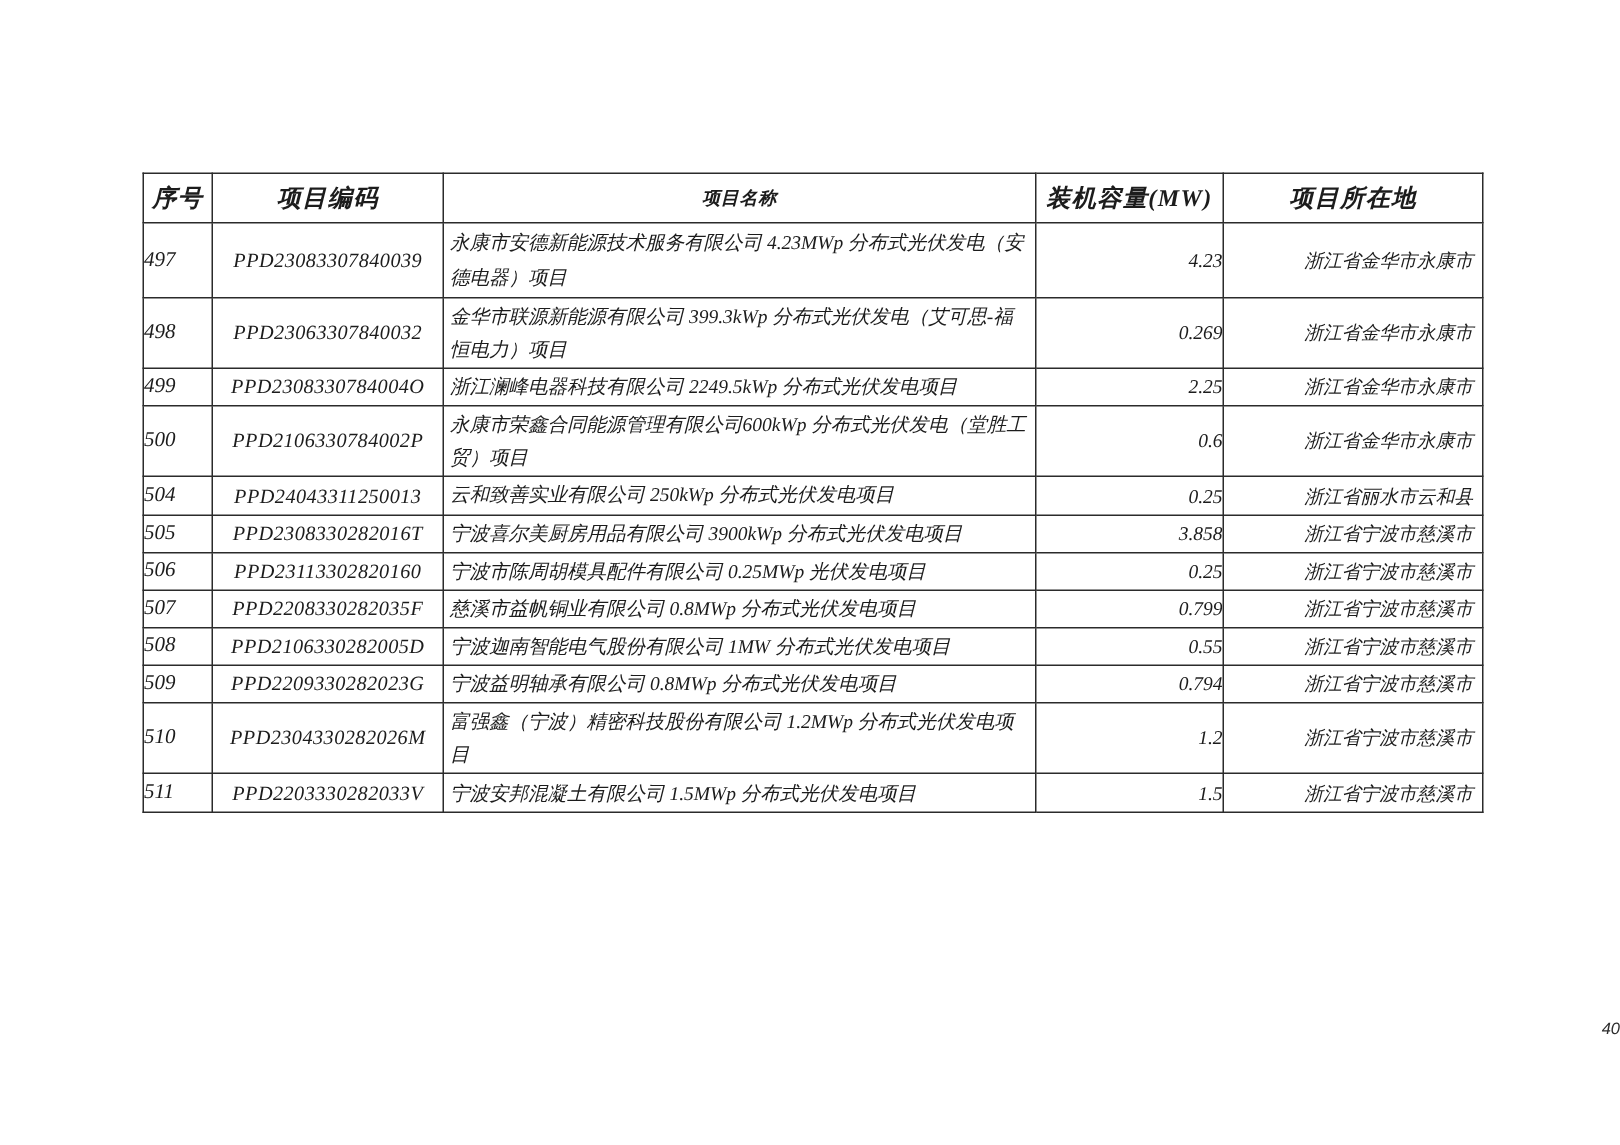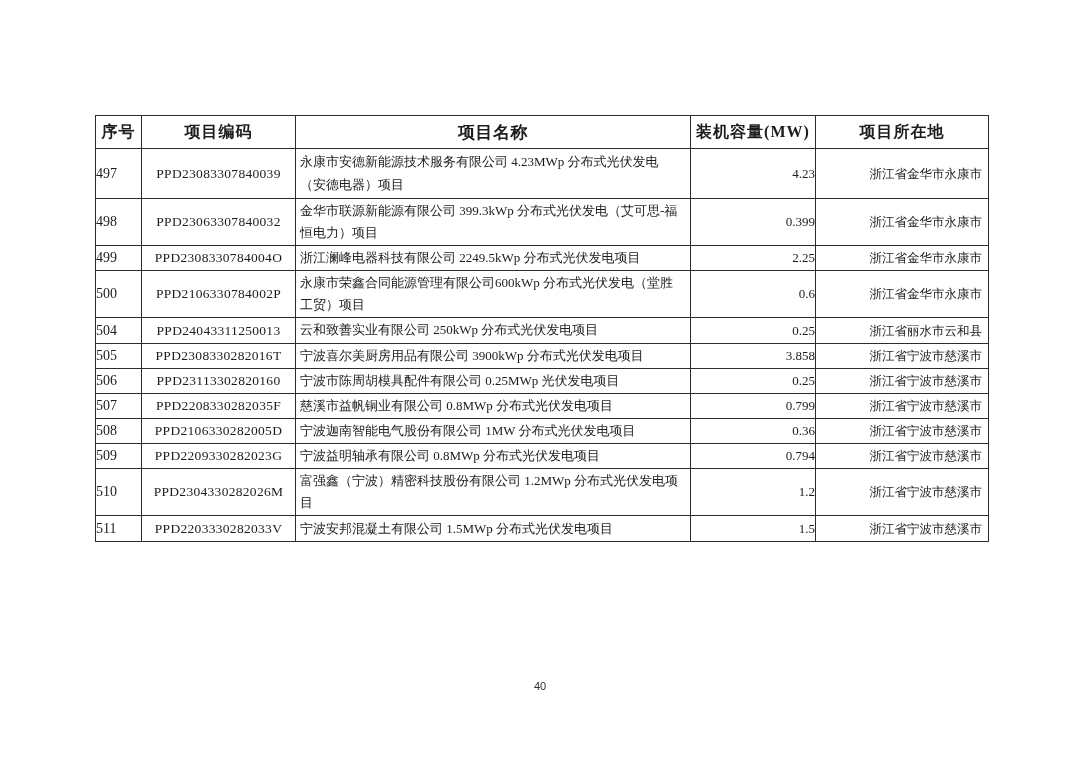--- a/index.html
+++ b/index.html
@@ -8,20 +8,21 @@
     background: #ffffff;
   }
   .page {
     position: relative;
     width: 1080px;
     height: 763px;
     background: #ffffff;
     overflow: hidden;
     font-family: "Liberation Serif", "DejaVu Serif", serif;
     color: #1c1c1c;
+    font-style: italic;
   }
   table.project-table {
     position: absolute;
     left: 95px;
     top: 115px;
     width: 893px;
     border-collapse: collapse;
     table-layout: fixed;
   }
   .project-table th,
@@ -33,21 +34,21 @@
   }
   .project-table thead tr { height: 33px; }
   .project-table th {
     font-weight: bold;
     font-size: 16px;
     letter-spacing: 1px;
     text-align: center;
     white-space: nowrap;
   }
   .project-table th.name-h {
-    font-size: 17px;
+    font-size: 12px;
     letter-spacing: 0.5px;
   }
   td.col-no {
     text-align: left;
     font-size: 14px;
   }
   td.col-code {
     text-align: center;
     font-size: 13.5px;
     letter-spacing: 0.3px;
@@ -68,21 +69,21 @@
     text-align: right;
     font-size: 12.5px;
     line-height: 1.6;
     padding: 0 6px;
   }
   .page-number {
     position: absolute;
     top: 680px;
     left: 0;
     width: 100%;
-    text-align: center;
+    text-align: right;
     font-size: 11px;
     font-family: "Liberation Sans", sans-serif;
     color: #2e2e2e;
   }
 </style>
 </head>
 <body>
 
 <div class="page">
 
@@ -108,21 +109,21 @@
           <td class="col-no">497</td>
           <td class="col-code">PPD23083307840039</td>
           <td class="col-name">永康市安德新能源技术服务有限公司 4.23MWp 分布式光伏发电（安德电器）项目</td>
           <td class="col-capacity">4.23</td>
           <td class="col-location">浙江省金华市永康市</td>
         </tr>
         <tr style="height: 45px;">
           <td class="col-no">498</td>
           <td class="col-code">PPD23063307840032</td>
           <td class="col-name">金华市联源新能源有限公司 399.3kWp 分布式光伏发电（艾可思-福恒电力）项目</td>
-          <td class="col-capacity">0.399</td>
+          <td class="col-capacity">0.269</td>
           <td class="col-location">浙江省金华市永康市</td>
         </tr>
         <tr style="height: 24px;">
           <td class="col-no">499</td>
           <td class="col-code">PPD2308330784004O</td>
           <td class="col-name">浙江澜峰电器科技有限公司 2249.5kWp 分布式光伏发电项目</td>
           <td class="col-capacity">2.25</td>
           <td class="col-location">浙江省金华市永康市</td>
         </tr>
         <tr style="height: 45px;">
@@ -157,21 +158,21 @@
           <td class="col-no">507</td>
           <td class="col-code">PPD2208330282035F</td>
           <td class="col-name">慈溪市益帆铜业有限公司 0.8MWp 分布式光伏发电项目</td>
           <td class="col-capacity">0.799</td>
           <td class="col-location">浙江省宁波市慈溪市</td>
         </tr>
         <tr style="height: 25px;">
           <td class="col-no">508</td>
           <td class="col-code">PPD2106330282005D</td>
           <td class="col-name">宁波迦南智能电气股份有限公司 1MW 分布式光伏发电项目</td>
-          <td class="col-capacity">0.36</td>
+          <td class="col-capacity">0.55</td>
           <td class="col-location">浙江省宁波市慈溪市</td>
         </tr>
         <tr style="height: 25px;">
           <td class="col-no">509</td>
           <td class="col-code">PPD2209330282023G</td>
           <td class="col-name">宁波益明轴承有限公司 0.8MWp 分布式光伏发电项目</td>
           <td class="col-capacity">0.794</td>
           <td class="col-location">浙江省宁波市慈溪市</td>
         </tr>
         <tr style="height: 24px;">

